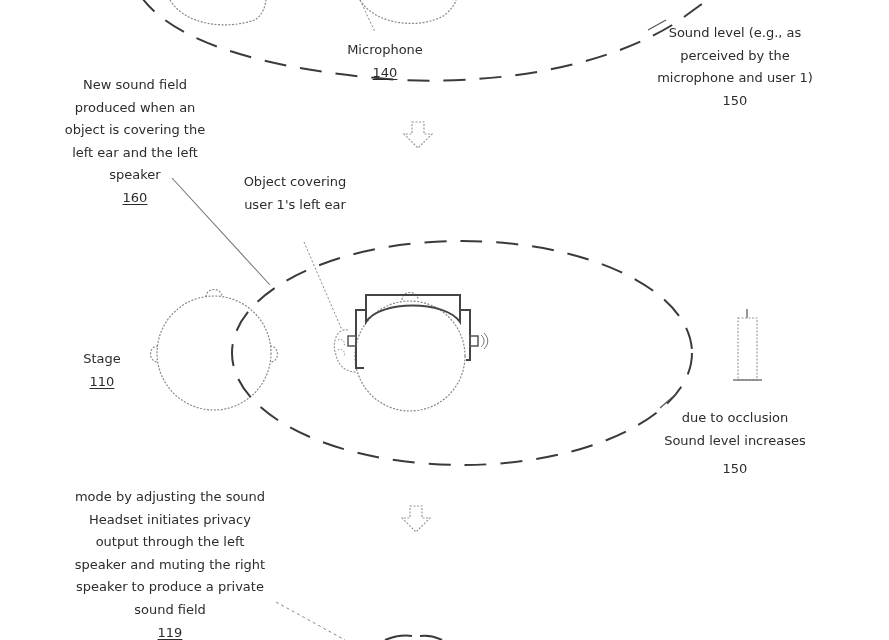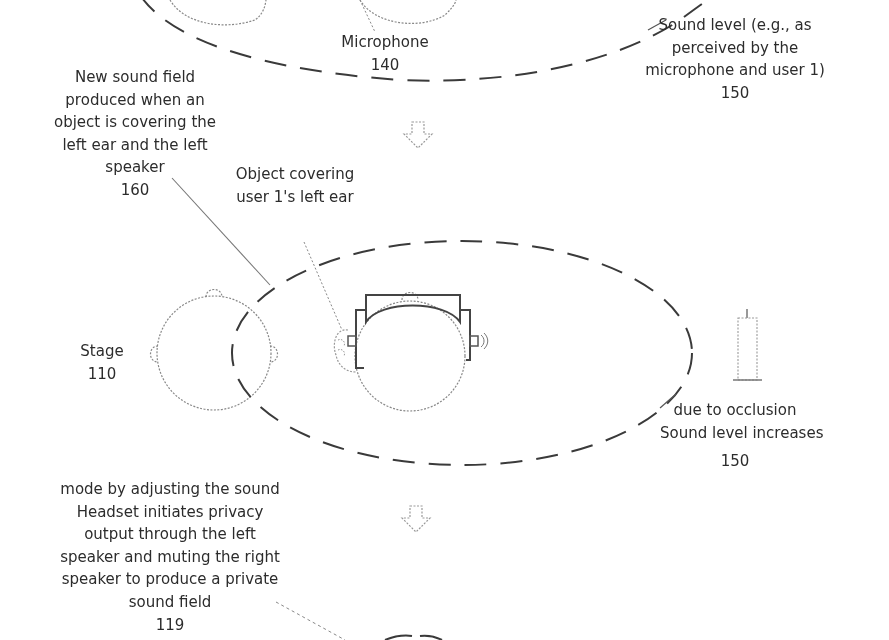--- a/index.html
+++ b/index.html
@@ -1,20 +1,20 @@
 <!DOCTYPE html>
 <html><head>
   <meta charset="utf-8">
   <style>
     html, body { margin: 0; padding: 0; background: #ffffff; }
     body { width: 889px; height: 640px; overflow: hidden; position: relative;
            font-family: "DejaVu Sans", "Liberation Sans", sans-serif; color: #2a2a2a; }
     #canvas { position: absolute; left: 0; top: 0; width: 889px; height: 640px; }
-    .lbl { position: absolute; text-align: center; font-size: 15px; line-height: 22.6px; color: #2c2c2c; white-space: nowrap; }
-    .lbl .ref { display: block; text-underline-offset: 2px; }
+    .lbl { position: absolute; text-align: center; font-size: 13px; line-height: 22.6px; color: #2c2c2c; white-space: nowrap; margin-top: 8px; }
+    .lbl .ref { display: block; text-decoration: underline; text-underline-offset: 2px; }
     .lbl .ref.plain { text-decoration: none; }
     .lbl .line { display: block; }
   </style>
 </head>
 <body>
 
 <svg id="canvas" viewBox="0 0 889 640" xmlns="http://www.w3.org/2000/svg">
 
   <g>
 

